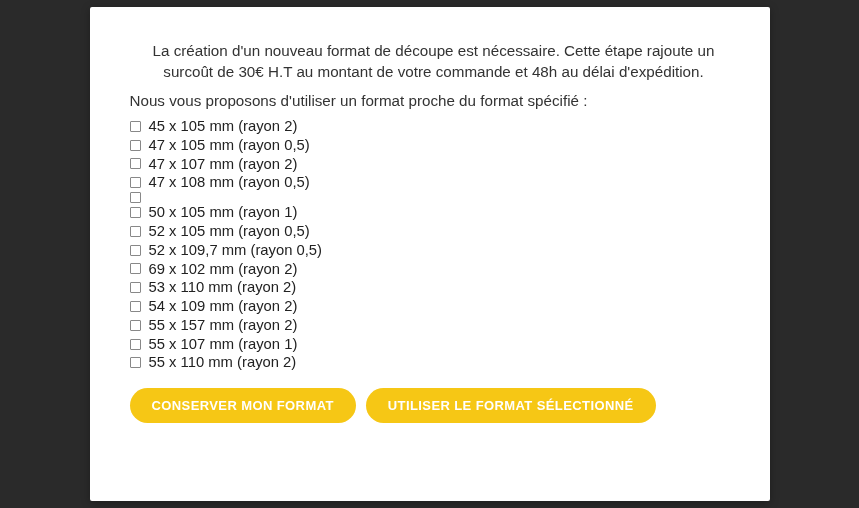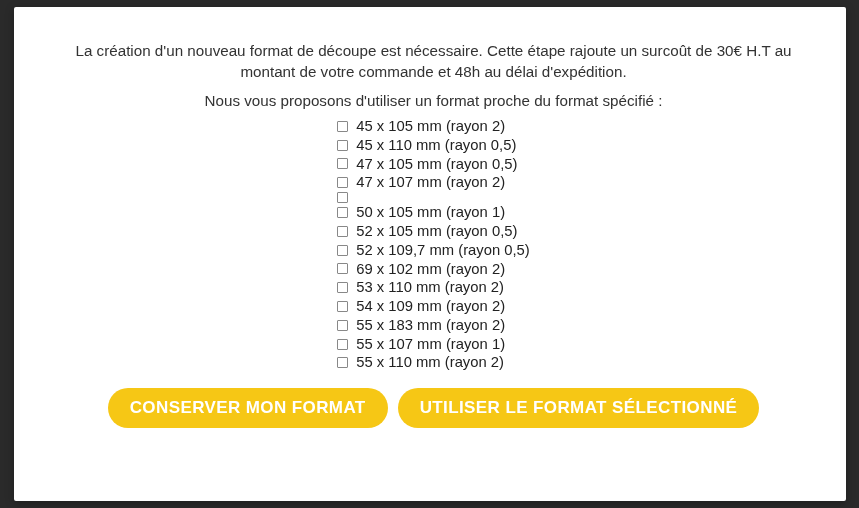--- a/index.html
+++ b/index.html
@@ -8,27 +8,27 @@
       background: #2a2a2a;
       width: 859px;
       height: 508px;
       display: flex;
       align-items: center;
       justify-content: center;
       overflow: hidden;
     }
     .modal {
       background: #ffffff;
-      width: 832px;
+      width: 680px;
       height: 494px;
       border-radius: 2px;
       padding: 34px 32px 20px 40px;
       display: flex;
       flex-direction: column;
-      align-items: center;
+      align-items: flex-start;
       box-shadow: 0 2px 10px rgba(0,0,0,0.3);
     }
     .warning-text {
       text-align: center;
       color: #333;
       font-size: 15.2px;
       line-height: 1.35;
       margin-bottom: 10px;
     }
     .suggestion-text {
@@ -72,50 +72,50 @@
     .buttons {
       display: flex;
       gap: 10px;
       justify-content: center;
     }
     .btn {
       background: #f6c715;
       color: #ffffff;
       border: none;
       padding: 10px 22px;
-      font-size: 17px;
+      font-size: 13px;
       font-weight: 600;
       letter-spacing: 0.4px;
       border-radius: 999px;
       cursor: pointer;
       font-family: inherit;
     }
   </style>
 </head>
 <body>
 
 <div class="modal">
   <p class="warning-text">La création d'un nouveau format de découpe est nécessaire. Cette étape rajoute un surcoût de 30€ H.T au montant de votre commande et 48h au délai d'expédition.</p>
   <p class="suggestion-text">Nous vous proposons d'utiliser un format proche du format spécifié :</p>
   <div class="format-list">
       <label class="format-item">
         <input type="radio" name="format" style="">
         <span>45 x 105 mm (rayon 2)</span>
       </label>
       <label class="format-item">
         <input type="radio" name="format" style="">
-        <span>45 x 110 mm (rayon 0,5)</span>
-      </label>
-      <label class="format-item">
-        <input type="radio" name="format" style="">
         <span>47 x 105 mm (rayon 0,5)</span>
       </label>
       <label class="format-item">
         <input type="radio" name="format" style="">
         <span>47 x 107 mm (rayon 2)</span>
+      </label>
+      <label class="format-item">
+        <input type="radio" name="format" style="">
+        <span>47 x 108 mm (rayon 0,5)</span>
       </label>
       <label class="format-item">
         <input type="radio" name="format" style="">
       </label>
       <label class="format-item">
         <input type="radio" name="format" style="">
         <span>50 x 105 mm (rayon 1)</span>
       </label>
       <label class="format-item">
         <input type="radio" name="format" style="">
@@ -132,21 +132,21 @@
       <label class="format-item">
         <input type="radio" name="format" style="">
         <span>53 x 110 mm (rayon 2)</span>
       </label>
       <label class="format-item">
         <input type="radio" name="format" style="">
         <span>54 x 109 mm (rayon 2)</span>
       </label>
       <label class="format-item">
         <input type="radio" name="format" style="">
-        <span>55 x 183 mm (rayon 2)</span>
+        <span>55 x 157 mm (rayon 2)</span>
       </label>
       <label class="format-item">
         <input type="radio" name="format" style="">
         <span>55 x 107 mm (rayon 1)</span>
       </label>
       <label class="format-item">
         <input type="radio" name="format" style="">
         <span>55 x 110 mm (rayon 2)</span>
       </label>
     </div>

